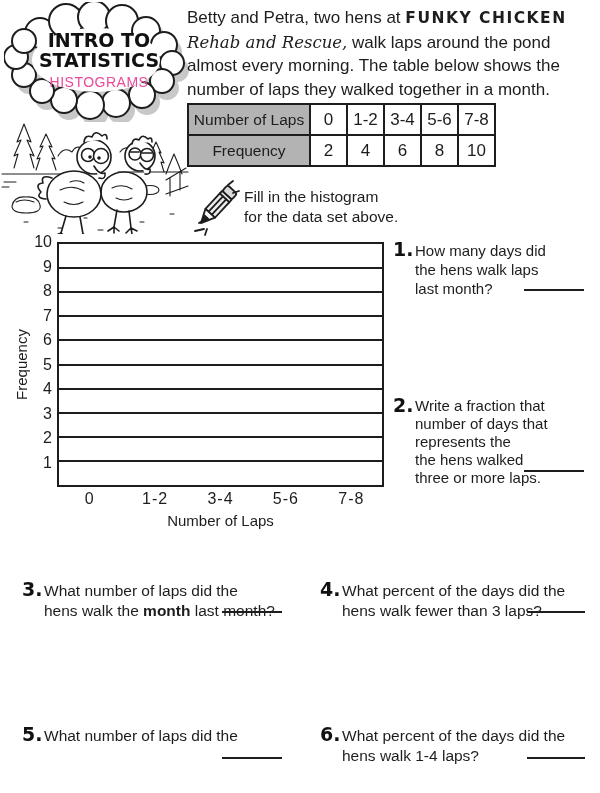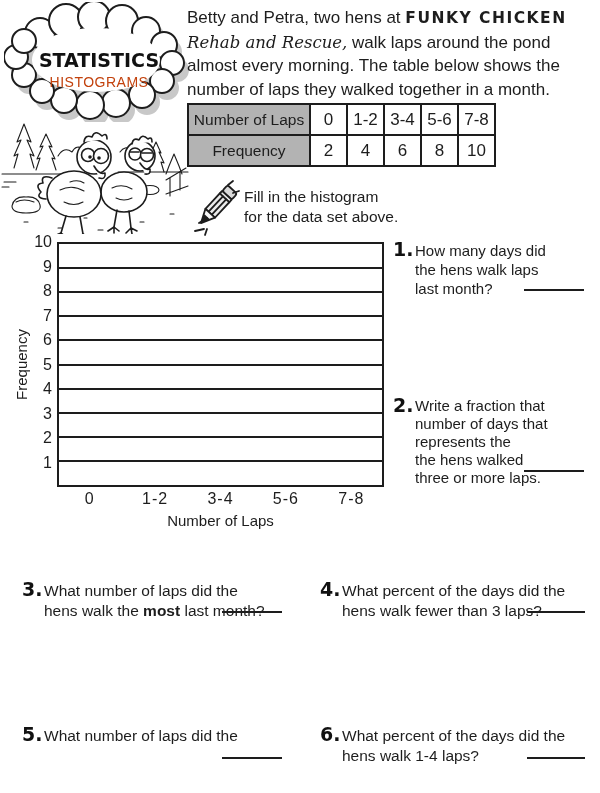--- a/index.html
+++ b/index.html
@@ -22,21 +22,21 @@
   }
   .abs { position: absolute; }
 
   
   .badge { left: 4px; top: 2px; width: 190px; height: 120px; }
   .badge svg { position: absolute; left: 0; top: 0; }
   .badge-text { position: absolute; width: 100%; text-align: center; color: #111; }
   .badge-line { font-family: "DejaVu Sans", sans-serif; font-weight: bold; font-size: 19px; letter-spacing: 0px; line-height: 20px; }
   .badge-line1 { top: 28px; }
   .badge-line2 { top: 48px; }
-  .badge-sub   { top: 72px; font-size: 14px; font-weight: normal; letter-spacing: 0.5px; color: #c2410c; }
+  .badge-sub   { top: 72px; font-size: 14px; font-weight: normal; letter-spacing: 0.5px; color: #ec4899; }
 
   
   .scene { left: 0px; top: 110px; width: 192px; height: 124px; }
   .scene svg path, .scene svg circle, .scene svg ellipse, .scene svg line {
     stroke: var(--ink); fill: none; stroke-width: 1.6; stroke-linecap: round; stroke-linejoin: round;
   }
   .scene svg .fill-white { fill: #fff; }
   .scene svg .fill-ink { fill: var(--ink); stroke: none; }
   .scene svg .thin { stroke-width: 1.1; }
 
@@ -117,20 +117,21 @@
         <circle cx="112" cy="100" r="14"></circle>
           <circle cx="86" cy="102" r="14"></circle>
           <circle cx="60" cy="97" r="13"></circle>
         <circle cx="38" cy="88" r="12"></circle>
           <circle cx="20" cy="72" r="12"></circle>
           <circle cx="12" cy="54" r="12"></circle>
         <circle cx="20" cy="38" r="12"></circle>
       </g>
       <ellipse cx="92" cy="57" rx="64" ry="32" fill="#ffffff" stroke="none"></ellipse>
     </svg>
+    <div class="badge-text badge-line badge-line1">INTRO TO</div>
     <div class="badge-text badge-line badge-line2">STATISTICS</div>
     <div class="badge-text badge-sub">HISTOGRAMS</div>
   </div>
 
   <div class="abs scene">
     <svg width="192" height="124" viewBox="0 0 192 124">
 
       <path class="thin" d="M14 58 L18 44 L14 46 L21 30 L17 32 L24 14 L31 32 L27 30 L34 46 L30 44 L34 58"></path>
       <path class="thin" d="M36 60 L40 48 L37 49 L43 36 L40 37 L46 24 L52 37 L49 36 L55 49 L52 48 L56 60"></path>
       <path class="thin" d="M148 62 L151 52 L148 53 L153 42 L151 43 L156 32 L161 43 L159 42 L164 53 L161 52 L164 62"></path>
@@ -271,21 +272,21 @@
       <div>the hens walked</div>
       <div>three or more laps.</div>
     </div>
   </div>
   <div class="answer-blank" style="left:524px; top:470px; width:60px;"></div>
 
   <div class="q" style="left:22px; top:581px;">
     <span class="qnum">3.</span>
     <div class="qbody wide">
       <div>What number of laps did the</div>
-      <div><span>hens walk the </span><b>most</b><span> last month?</span></div>
+      <div><span>hens walk the </span><b>month</b><span> last month?</span></div>
     </div>
   </div>
   <div class="answer-blank" style="left:222px; top:611px; width:60px;"></div>
 
   <div class="q" style="left:320px; top:581px;">
     <span class="qnum">4.</span>
     <div class="qbody wide">
       <div>What percent of the days did the</div>
       <div>hens walk fewer than 3 laps?</div>
     </div>

